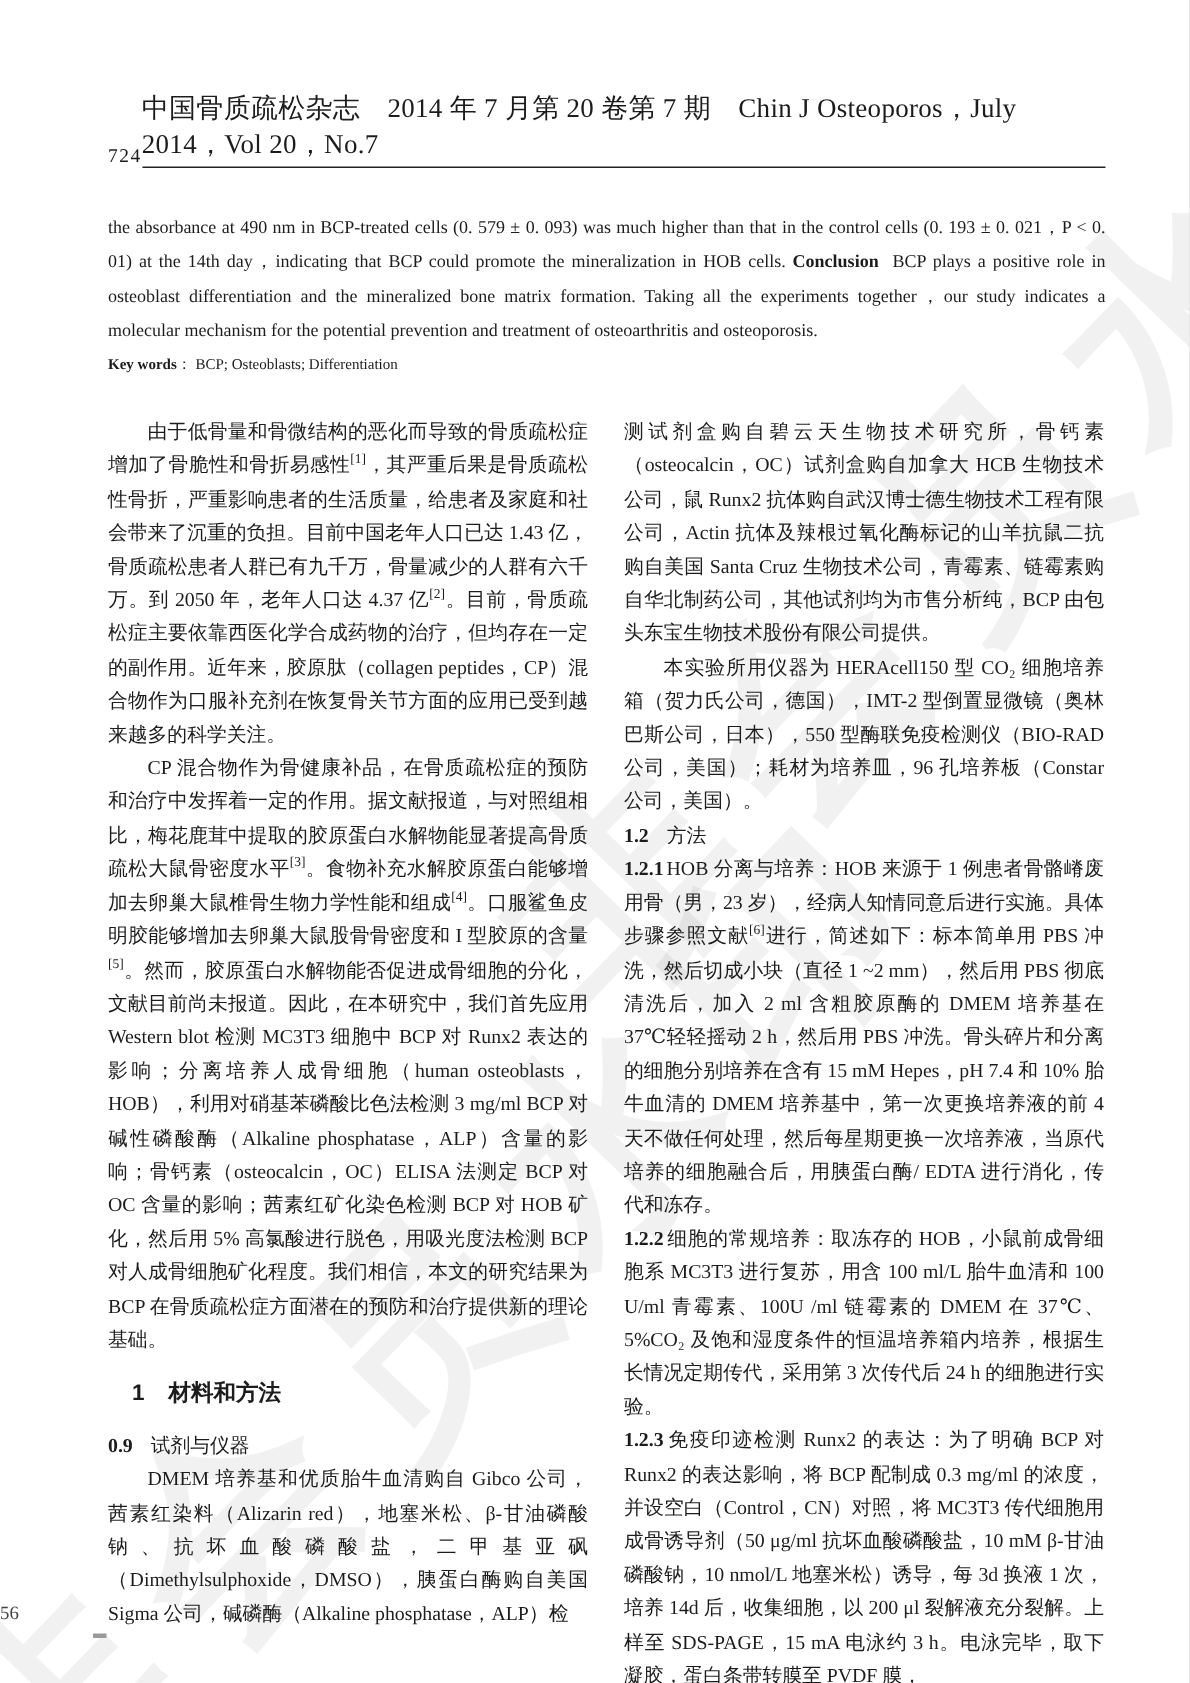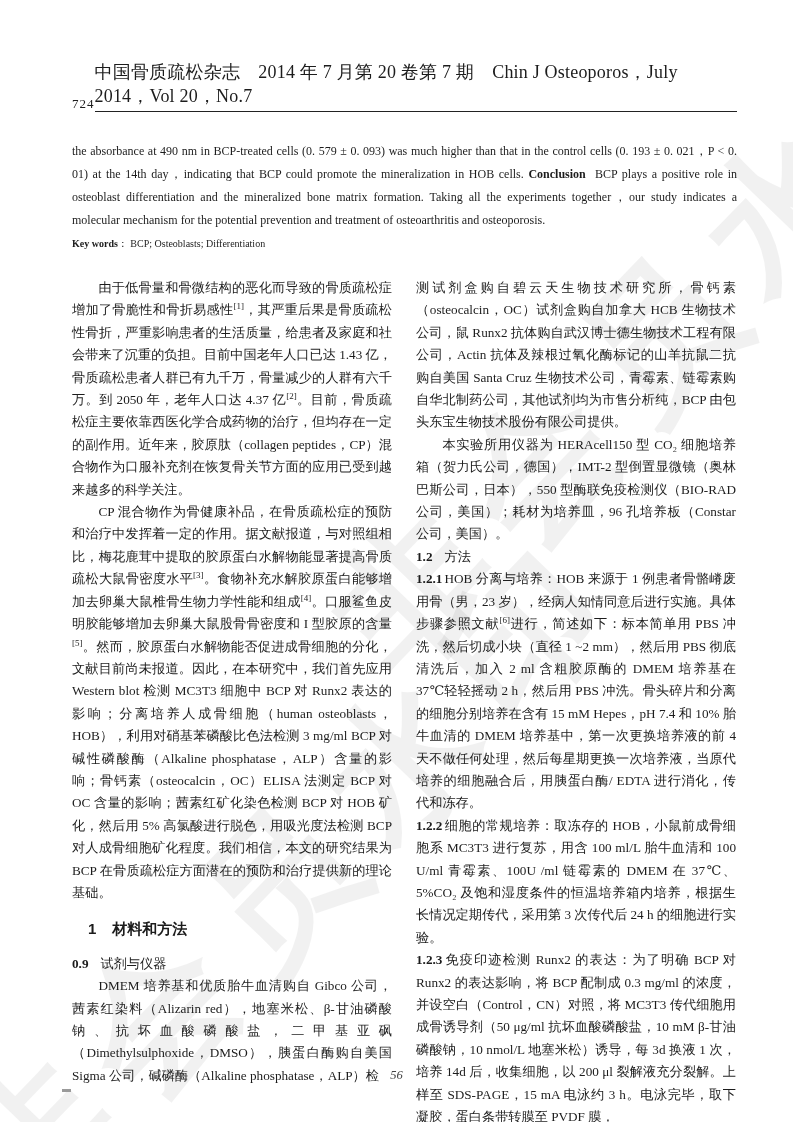--- a/index.html
+++ b/index.html
@@ -88,25 +88,23 @@
     margin:2px 0 2px 0;
     text-align:left;
   }
   .subhead .num{font-weight:bold;margin-right:12px;}
   .numbered-para .num{font-weight:bold;margin-right:2px;}
   
   .footer{
     position:absolute;
     left:0;right:0;
     top:1068px;
-    text-align:center;
     font-size:12.5px;
     color:#444;
     z-index:2;
-    font-style:italic;
   }
   .corner-mark{
     position:absolute;
     left:62px;top:1089px;
     width:9px;height:3px;
     background:#9a9a9a;
     z-index:2;
   }
 </style>
 </head>

